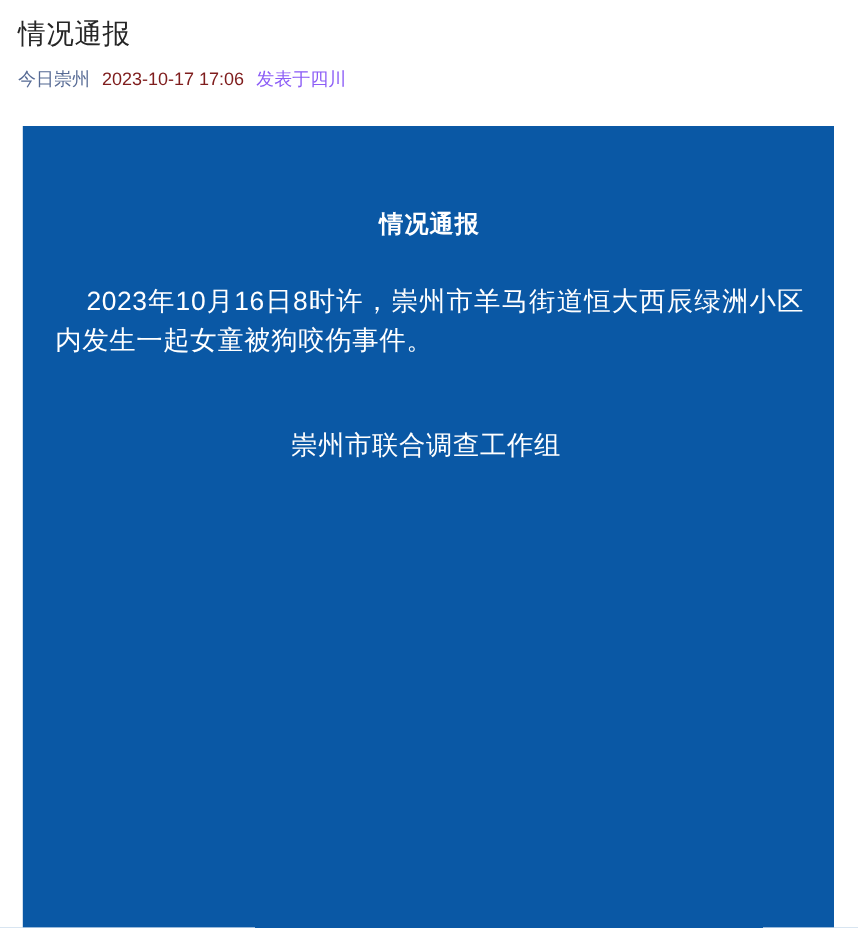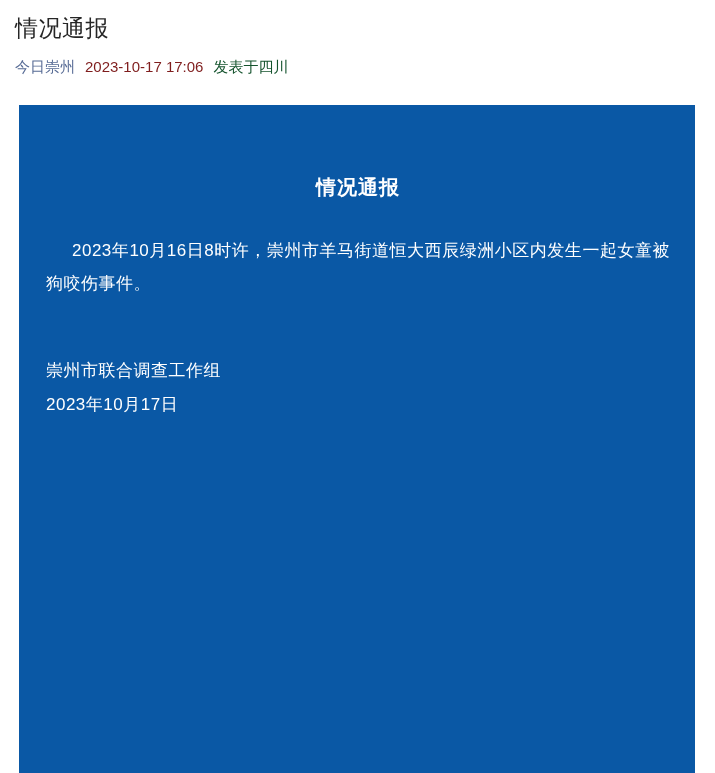--- a/index.html
+++ b/index.html
@@ -35,21 +35,21 @@
     color: #576b95;
     cursor: pointer;
     margin-right: 10px;
     text-decoration: none;
   }
   .publish-time {
     color: #7f1d1d;
     margin-right: 10px;
   }
   .publish-location {
-    color: #14532d;
+    color: #8b5cf6;
   }
   .notice-image {
     margin: 28px 20px 0 19px;
     width: 676px;
     height: 668px;
     box-sizing: border-box;
     background: #0a58a5;
     padding: 72px 25px 0 27px;
     overflow: hidden;
   }
@@ -61,32 +61,32 @@
     font-weight: 700;
     line-height: 20px;
     letter-spacing: 1px;
   }
   .notice-body {
     margin-top: 37px;
   }
   .notice-body p {
     margin: 0;
     text-indent: 26px;
-    font-size: 17px;
+    font-size: 22px;
     line-height: 33px;
     color: #ffffff;
     text-align: justify;
     letter-spacing: 0.5px;
   }
   .signature-block {
     margin-top: 54px;
     padding-right: 6px;
-    text-align: left;
+    text-align: center;
     color: #ffffff;
-    font-size: 17px;
+    font-size: 22px;
     line-height: 34px;
     letter-spacing: 0.5px;
   }
   .signature-block div {
     margin: 0;
   }
 </style>
 </head>
 <body>
 
@@ -99,15 +99,14 @@
   </div>
 </div>
 
 <div class="notice-image">
   <h2 class="notice-title">情况通报</h2>
   <div class="notice-body">
       <p>2023年10月16日8时许，崇州市羊马街道恒大西辰绿洲小区内发生一起女童被狗咬伤事件。</p>
     </div>
   <div class="signature-block">
     <div>崇州市联合调查工作组</div>
-    <div>2023年10月17日</div>
   </div>
 </div>
 
 </body></html>

